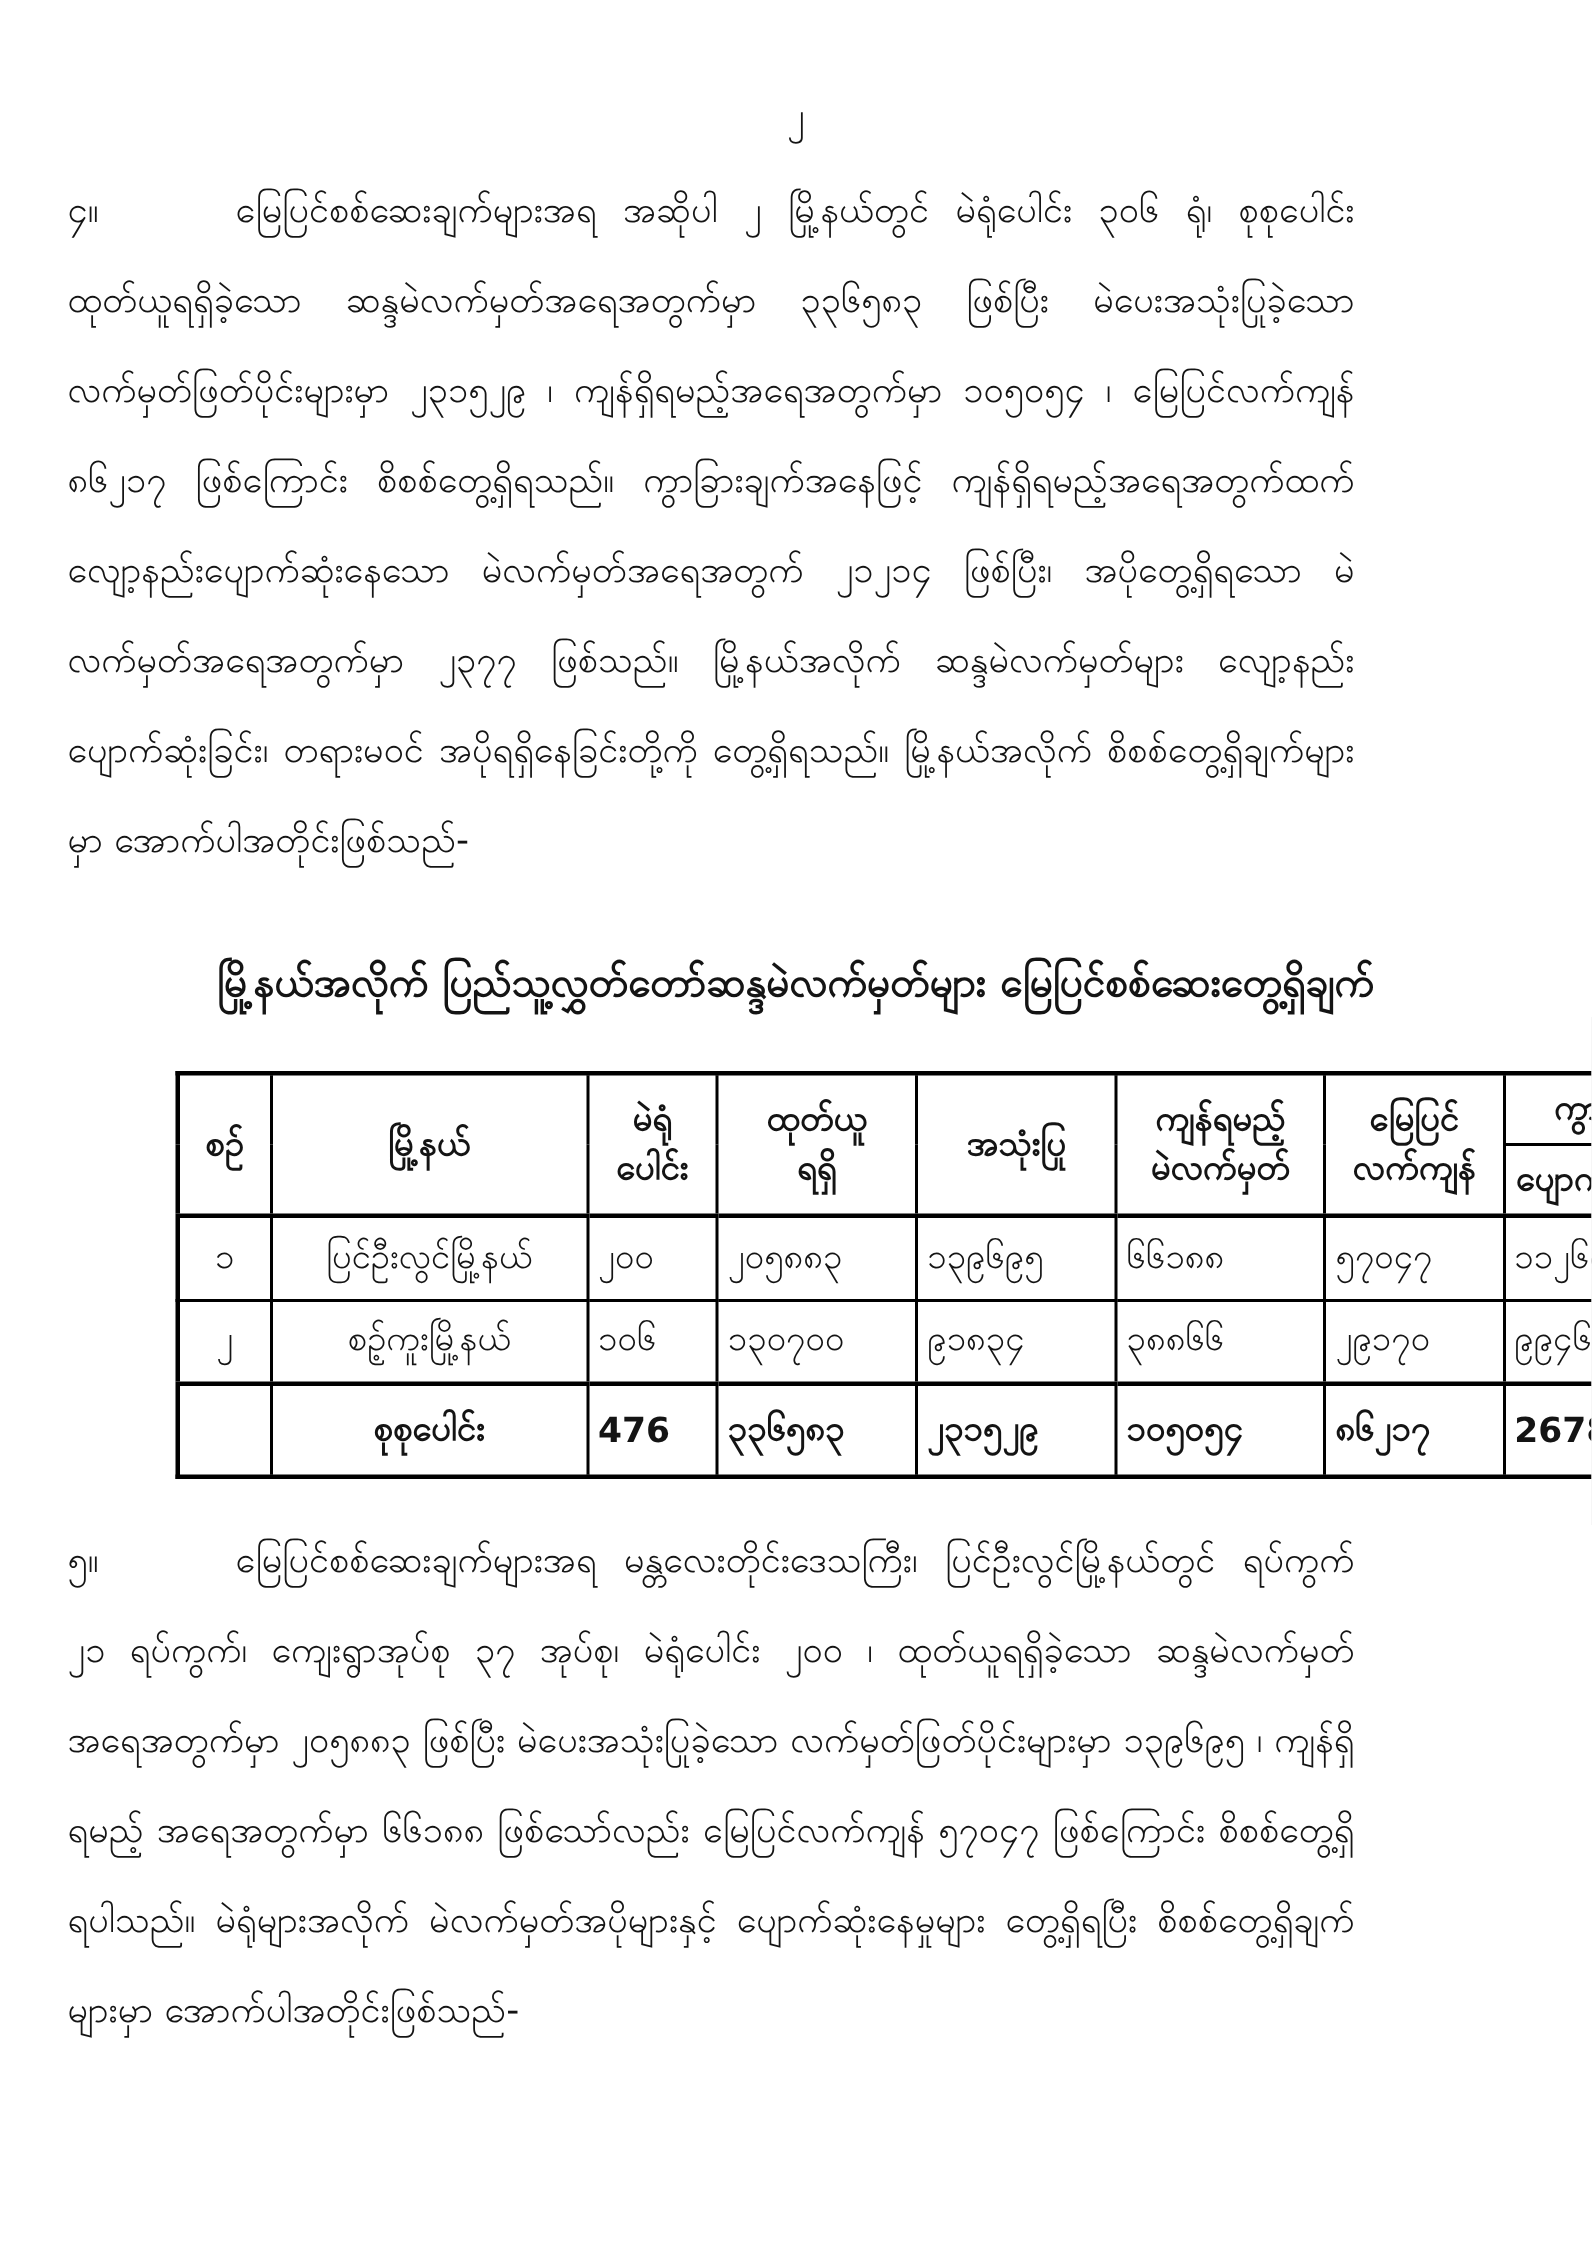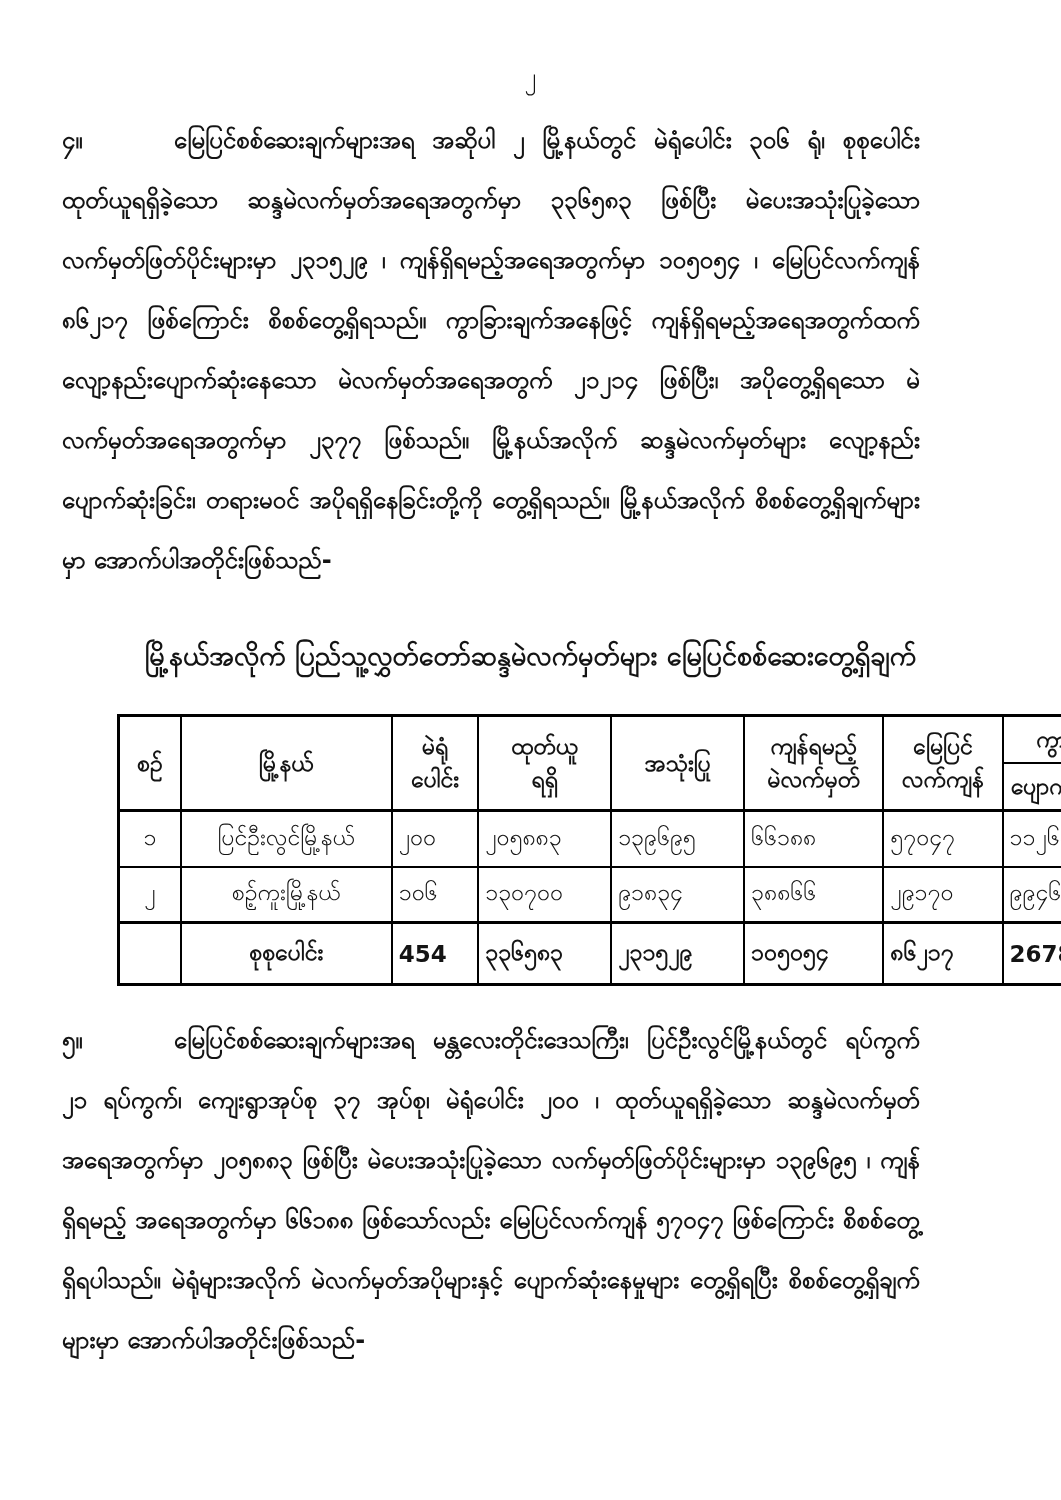--- a/index.html
+++ b/index.html
@@ -18,25 +18,24 @@
     overflow: hidden;
   }
   .page-number {
     text-align: center;
     padding-top: 62px;
     font-size: 24px;
     line-height: 30px;
   }
   .para {
     width: 858px;
-    margin: 0 100px 0 62px;
+    margin: 0 100px 0 45px;
     font-size: 24px;
     line-height: 60px;
     text-align: justify;
-    font-weight: bold;
   }
   .para-4 { margin-top: 18px; }
   .para-5 { margin-top: 24px; }
   .para-num {
     display: inline-block;
     width: 112px;
   }
   .section-title {
     margin: 46px 0 38px 0;
     text-align: center;
@@ -174,21 +173,21 @@
         <td class="cell-num">၁၃၀၇၀၀</td>
         <td class="cell-num">၉၁၈၃၄</td>
         <td class="cell-num">၃၈၈၆၆</td>
         <td class="cell-num">၂၉၁၇၀</td>
         <td class="cell-num">၉၉၄၆</td>
         <td class="cell-num">၂၅၀</td>
       </tr>
       <tr class="total-row">
         <td></td>
         <td class="cell-center">စုစုပေါင်း</td>
-        <td class="cell-num">454</td>
+        <td class="cell-num">476</td>
         <td class="cell-num">၃၃၆၅၈၃</td>
         <td class="cell-num">၂၃၁၅၂၉</td>
         <td class="cell-num">၁၀၅၀၅၄</td>
         <td class="cell-num">၈၆၂၁၇</td>
         <td class="cell-num">26788</td>
         <td class="cell-num">၂၃၇၇</td>
       </tr>
     </tbody>
   </table>
 

